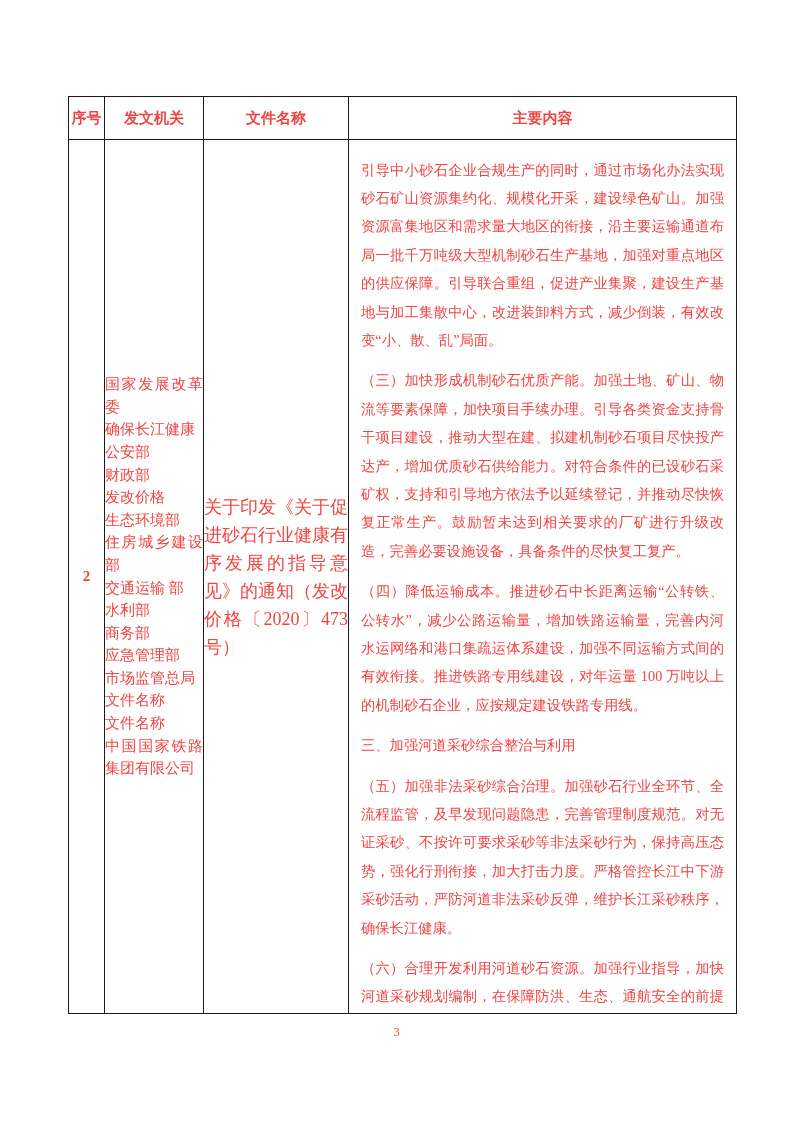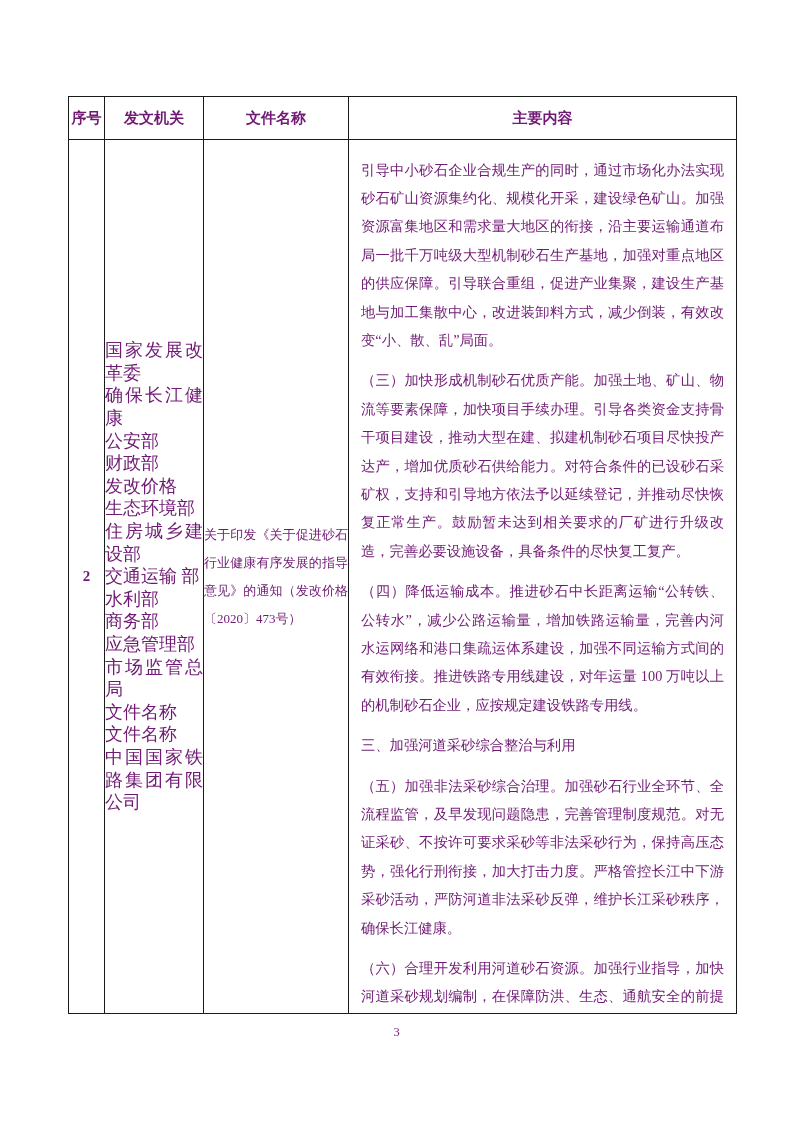--- a/index.html
+++ b/index.html
@@ -1,18 +1,18 @@
 <!DOCTYPE html>
 <html><head>
 <meta charset="utf-8">
 <style>
   html, body { margin: 0; padding: 0; background: #ffffff; }
   .page {
     width: 793px; height: 1122px; position: relative;
-    background: #ffffff; color: #701a75;
+    background: #ffffff; color: #ef4444;
     font-family: "Liberation Serif", "DejaVu Serif", serif;
     overflow: hidden;
   }
   table.doc-table {
     position: absolute; left: 68px; top: 96px; width: 668px;
     border-collapse: collapse; table-layout: fixed;
   }
   .doc-table th, .doc-table td {
     border: 1.5px solid #1a1a1a; padding: 0; vertical-align: middle;
   }
@@ -20,26 +20,26 @@
     font-size: 15px; font-weight: bold; text-align: center;
     height: 42px; line-height: 1.35; padding: 0 2px;
   }
   tr.body-row { height: 874px; }
   .cell-serial {
     text-align: center; font-size: 15px; font-weight: bold;
     vertical-align: middle; padding-bottom: 100px;
   }
   .cell-agency { vertical-align: middle; padding: 0 7px 20px 7px; }
   .agency-line {
-    font-size: 18px; line-height: 22.6px;
+    font-size: 15px; line-height: 22.6px;
     text-align: justify; text-justify: inter-character;
   }
   .cell-title { vertical-align: middle; padding: 0 6px 44px 6px; }
   .title-text {
-    font-size: 13px; line-height: 28px;
+    font-size: 18px; line-height: 28px;
     text-align: justify; text-justify: inter-character;
   }
   .cell-content { vertical-align: top; padding: 4px 5px 0 6px; }
   .content-wrap { max-height: 866px; overflow: hidden; }
   .content-para {
     margin: 12px; font-size: 14.3px; line-height: 28.4px;
     text-align: justify; text-justify: inter-character;
   }
   .page-number {
     position: absolute; left: 0; right: 0; top: 1025px;

